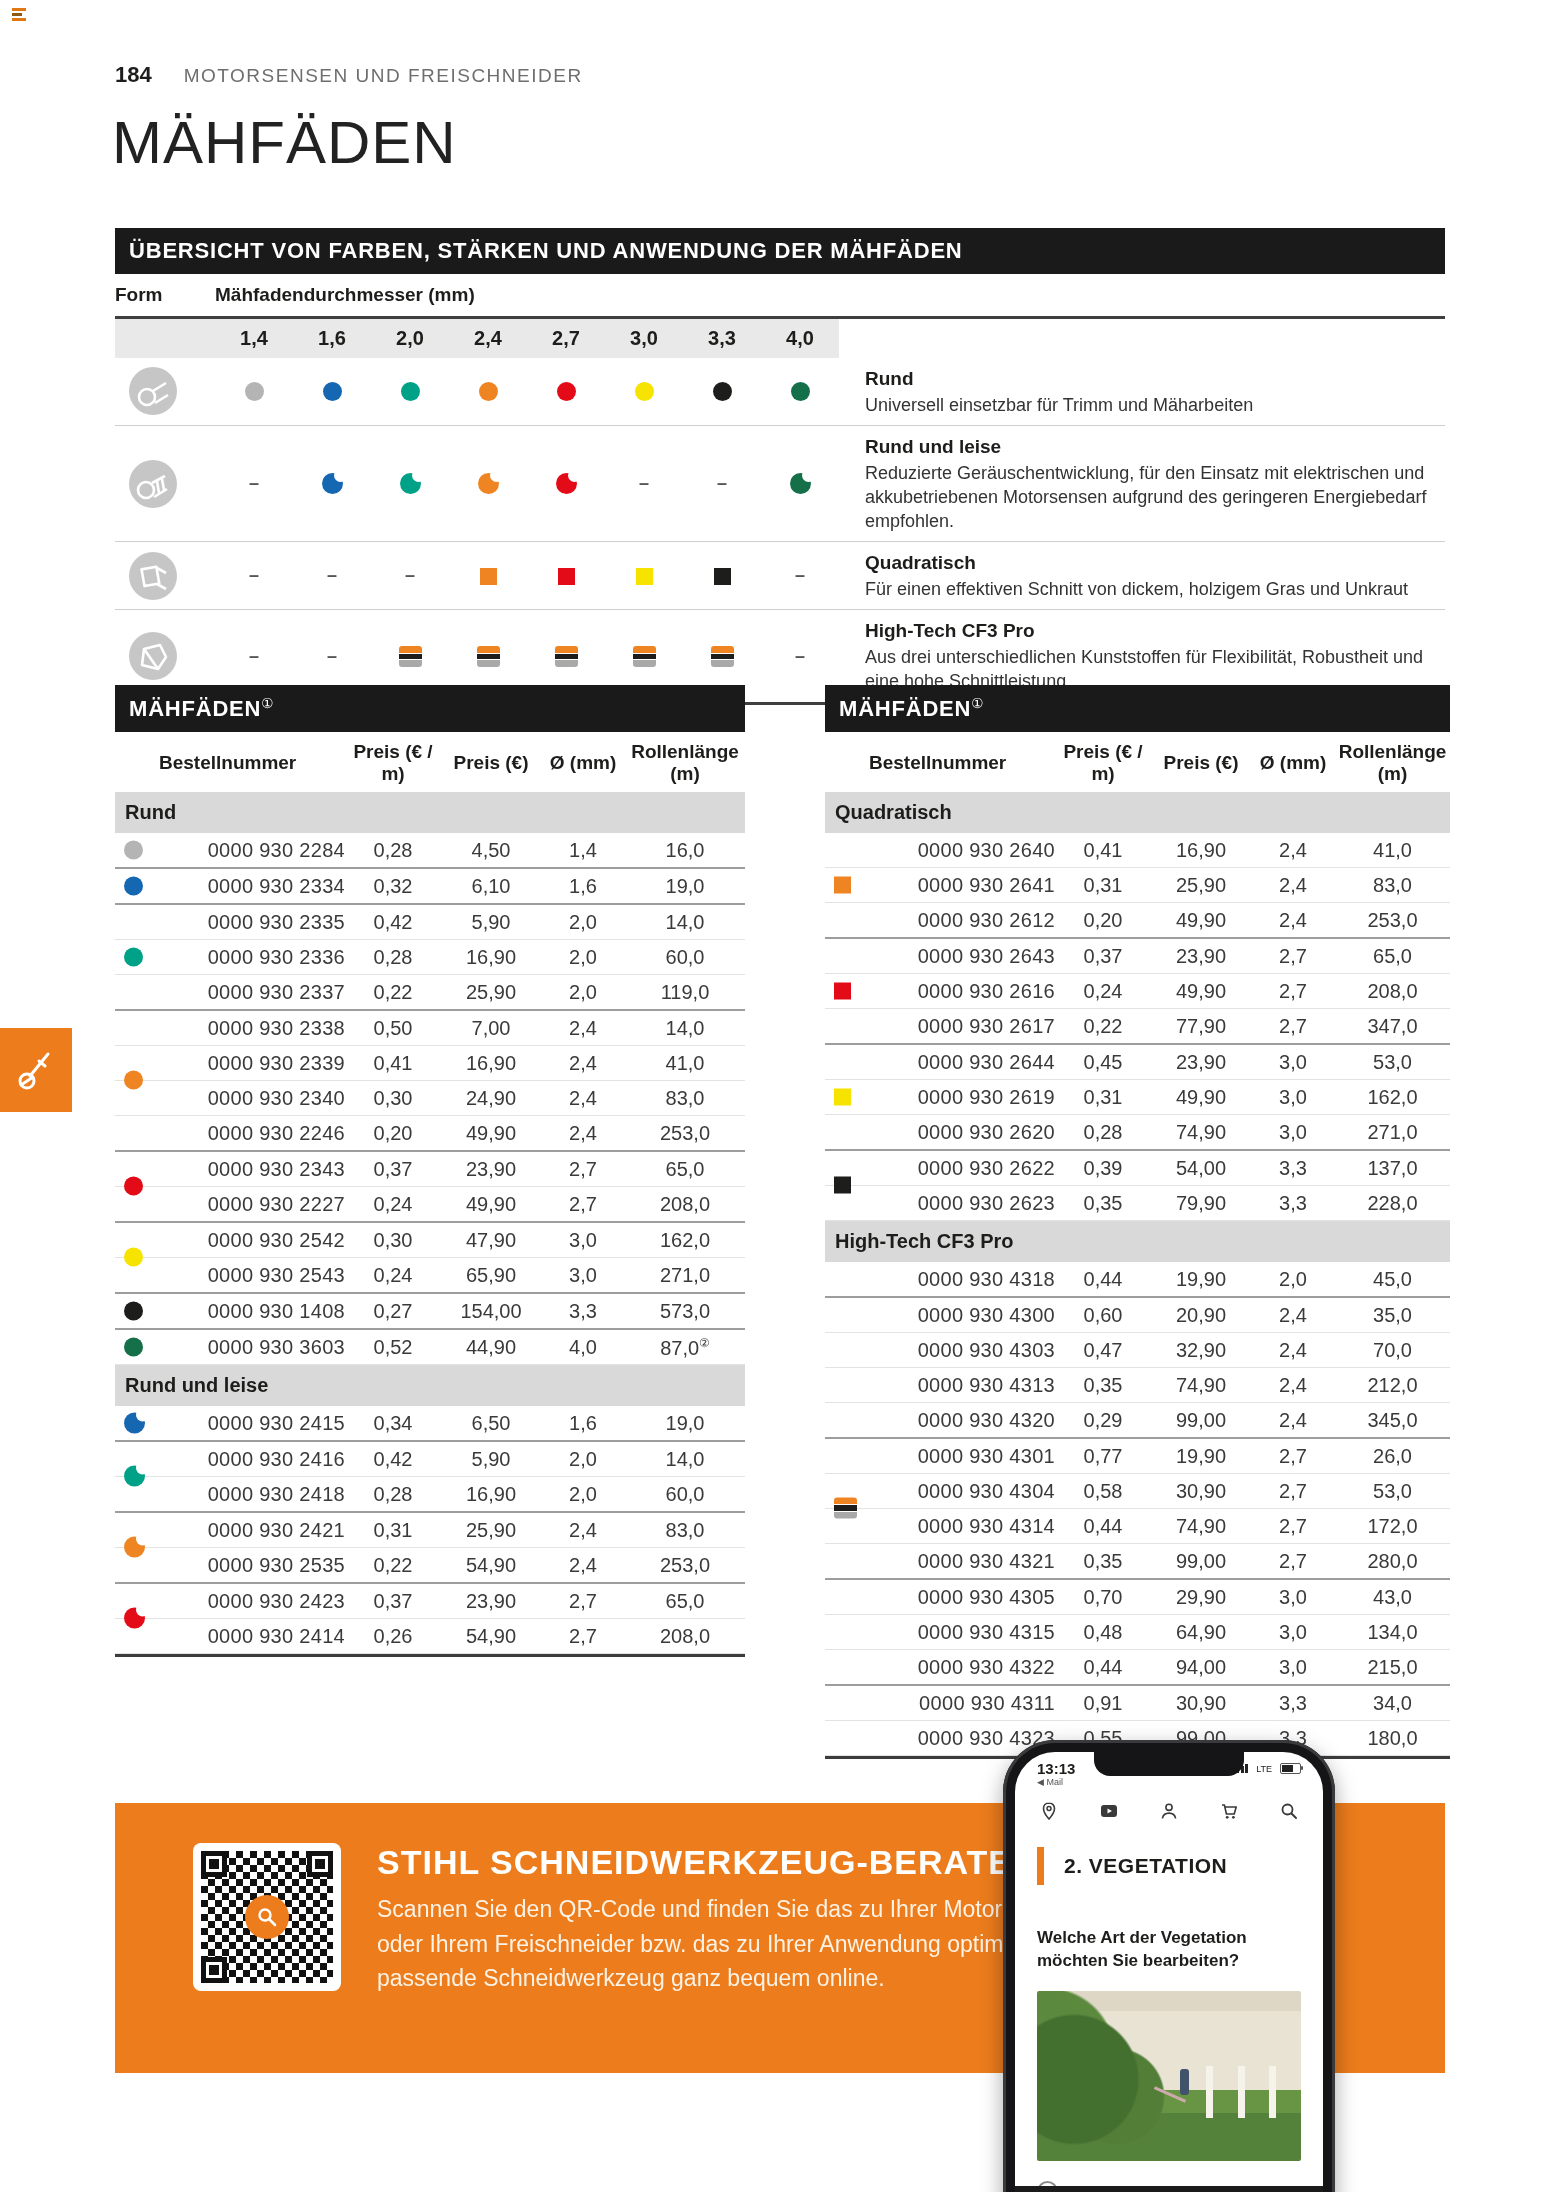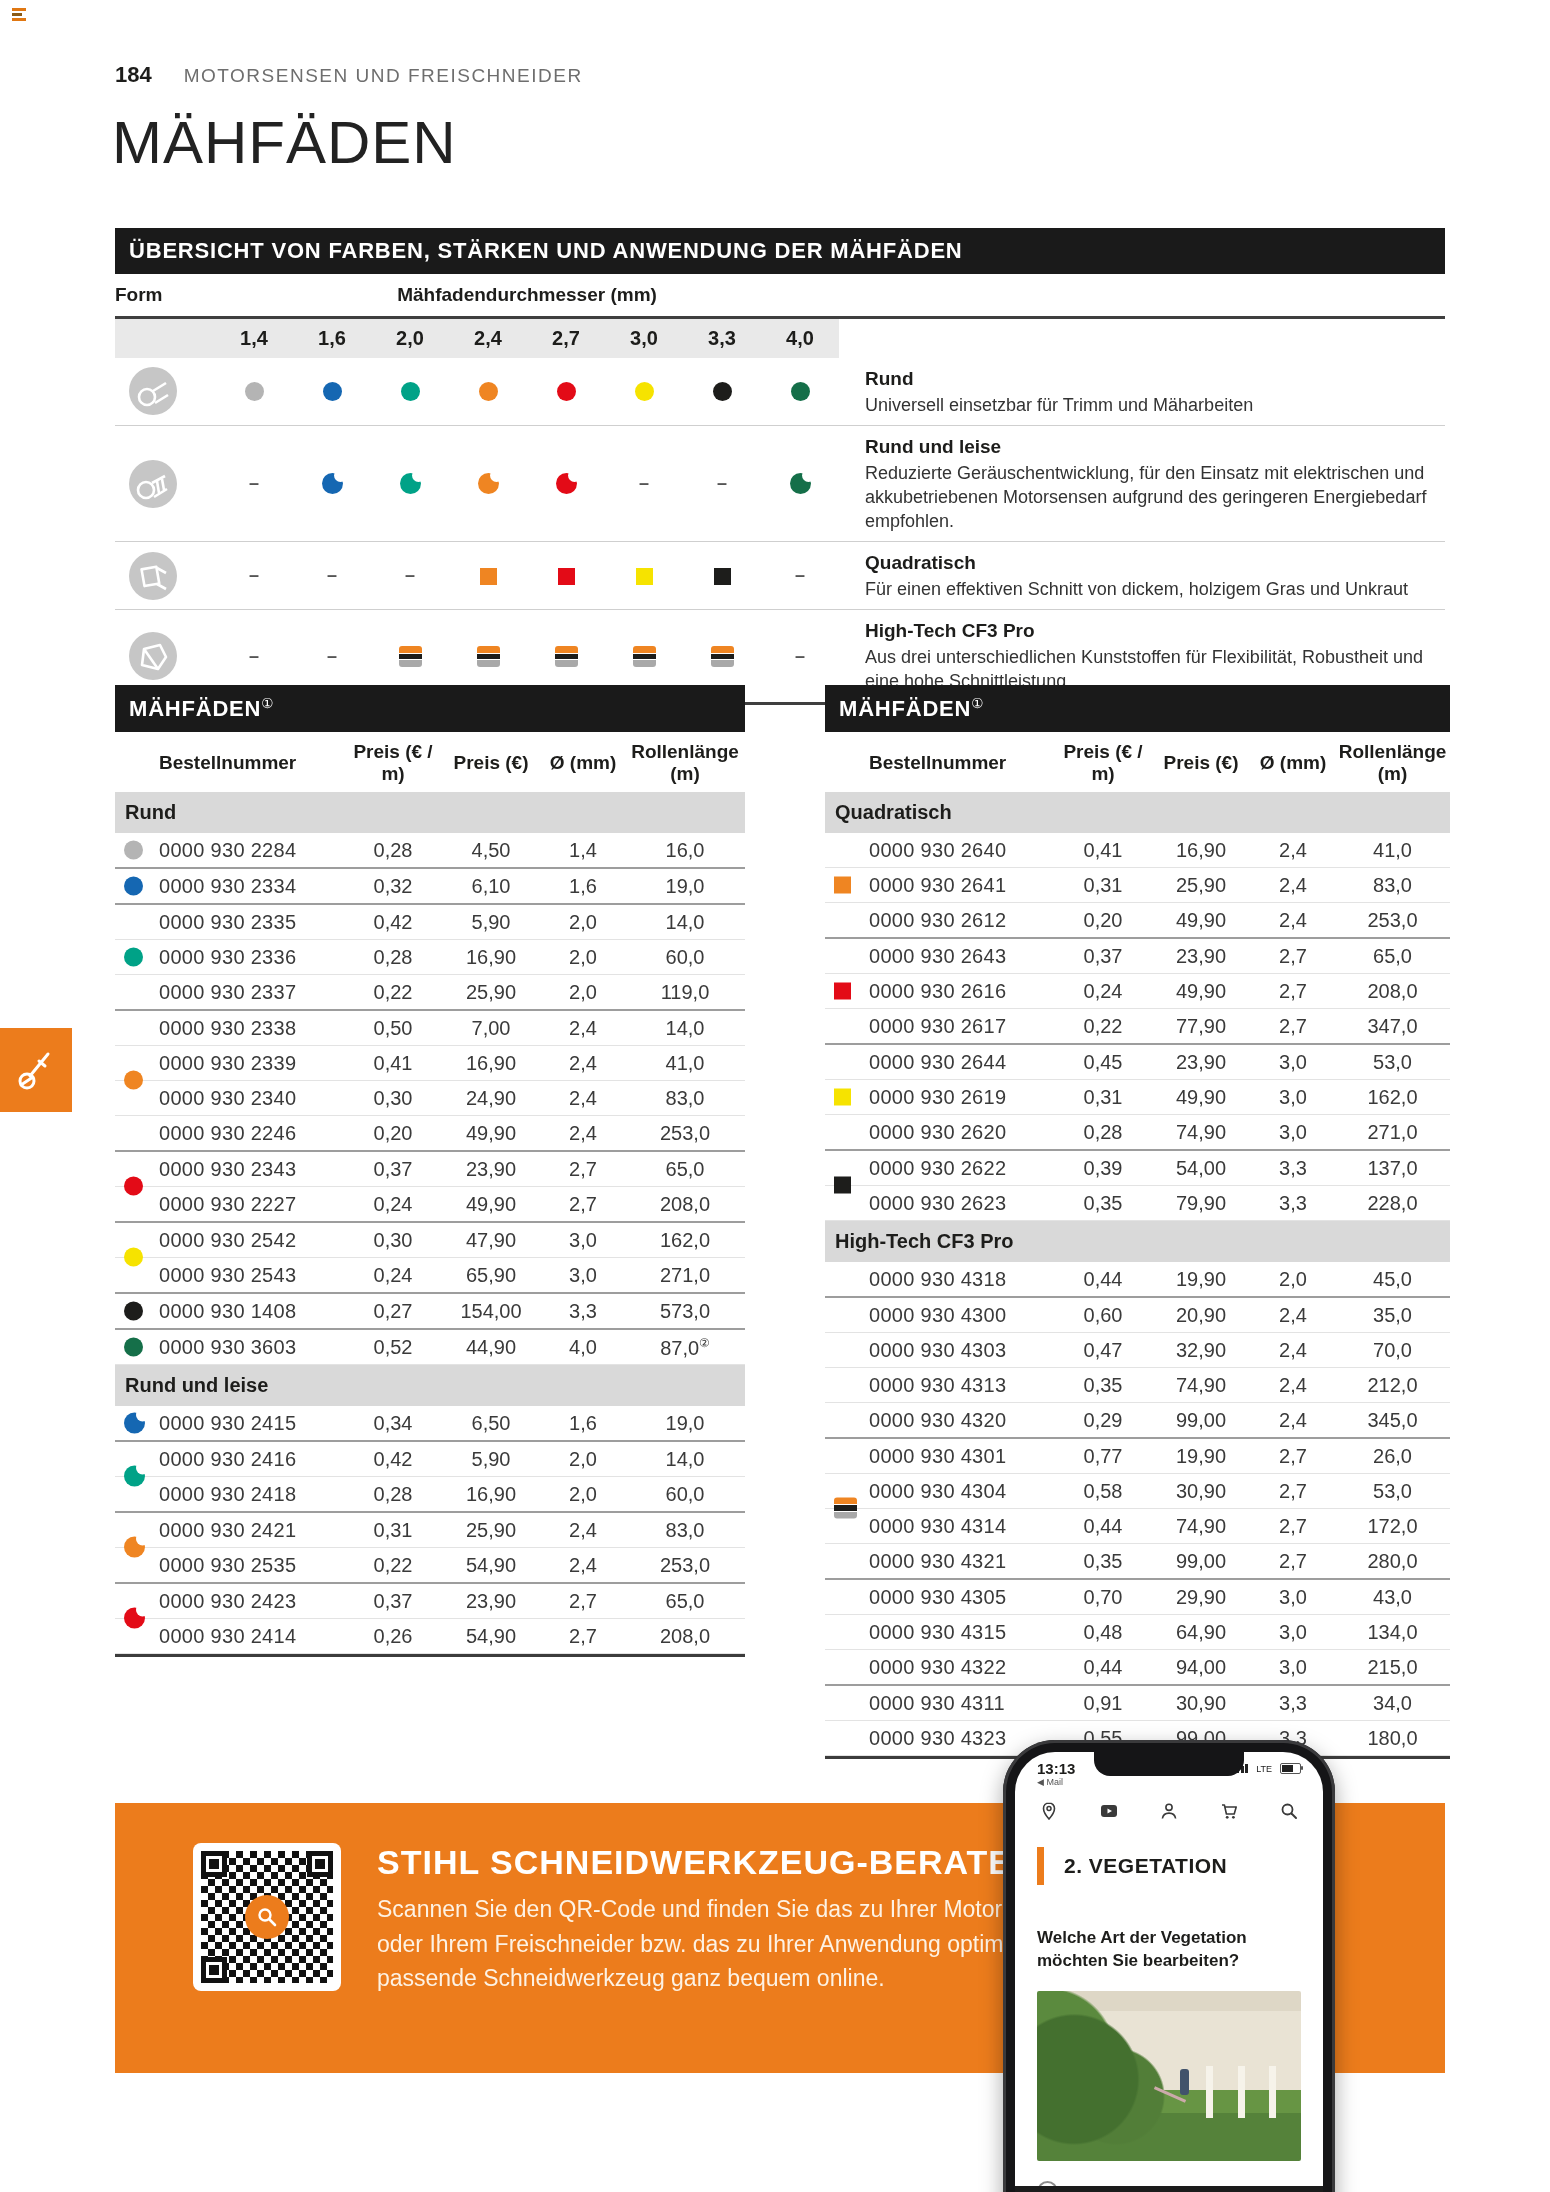--- a/index.html
+++ b/index.html
@@ -16,21 +16,21 @@
   h1.title{position:absolute;left:112px;top:108px;margin:0;font-size:60px;font-weight:300;
            letter-spacing:1px;color:#222;}
   
   .ovr{position:absolute;left:115px;top:228px;width:1330px;}
   .blackbar{background:#1a1a1a;color:#fff;font-weight:bold;font-size:22px;letter-spacing:.8px;
             padding:10px 14px;}
   .blackbar sup{font-size:62%;font-weight:normal;}
   .ov-grid{display:grid;grid-template-columns:100px repeat(8,78px) 1fr;align-items:center;}
   .ov-head{border-bottom:3px solid #3f3f3f;}
   .ov-head div{font-size:19px;font-weight:bold;padding:10px 0;}
-  .ov-head .dia-span{grid-column:2/10;text-align:center;}
+  .ov-head .dia-span{grid-column:2/10;text-align:left;}
   .ov-head .desc-h{padding-left:26px;}
   .ov-dia{background:linear-gradient(90deg,#e9e9e9 0 724px,transparent 724px);}
   .ov-dia div{text-align:center;font-size:20px;font-weight:bold;padding:8px 0;}
   .ov-row{border-top:1px solid #cfcfcf;min-height:62px;}
   .ov-row:first-of-type{border-top:none;}
   .ovr .ov-body{border-bottom:3px solid #3f3f3f;}
   .ov-cell{text-align:center;}
   .formcircle{width:48px;height:48px;border-radius:50%;background:#c6c6c6;display:flex;
               align-items:center;justify-content:center;margin:7px 0 7px 14px;}
   .ov-desc{padding:8px 0 8px 26px;font-size:18px;line-height:1.35;color:#333;max-width:660px;}
@@ -53,21 +53,21 @@
   .pt-cols{display:grid;align-items:center;font-weight:bold;font-size:19px;padding:9px 0 7px 0;}
   .pt-left .pt-cols,.pt-left .prow{grid-template-columns:44px 186px 96px 100px 84px 120px;}
   .pt-right .pt-cols,.pt-right .prow{grid-template-columns:44px 186px 96px 100px 84px 115px;}
   .pt-cols span{text-align:center;}
   .pt-cols .c-nr{text-align:left;}
   .secbar{background:#d9d9d9;font-weight:bold;font-size:20px;padding:9px 10px;}
   .prow{display:grid;align-items:center;height:34px;font-size:20px;color:#3a3a3a;
         border-bottom:1px solid #e3e3e3;}
   .prow.gend{border-bottom:2px solid #9d9d9d;}
   .prow .v{text-align:center;}
-  .prow .nr{text-align:left;letter-spacing:.3px;}
+  .prow .nr{text-align:right;letter-spacing:.3px;}
   .prow sup{font-size:60%;}
   .mcol{position:relative;height:100%;}
   .mcol .mk{position:absolute;left:9px;top:50%;transform:translateY(-50%);}
   .mcol .mk.sp2{top:100%;}
   .pt-body{border-bottom:3px solid #3c3c3c;}
   
   .sidetab{position:absolute;left:0;top:1028px;width:72px;height:84px;background:#ec7c1c;
            display:flex;align-items:center;justify-content:center;}
   
   .banner{position:absolute;left:115px;top:1803px;width:1330px;height:270px;background:#ec7c1c;}

